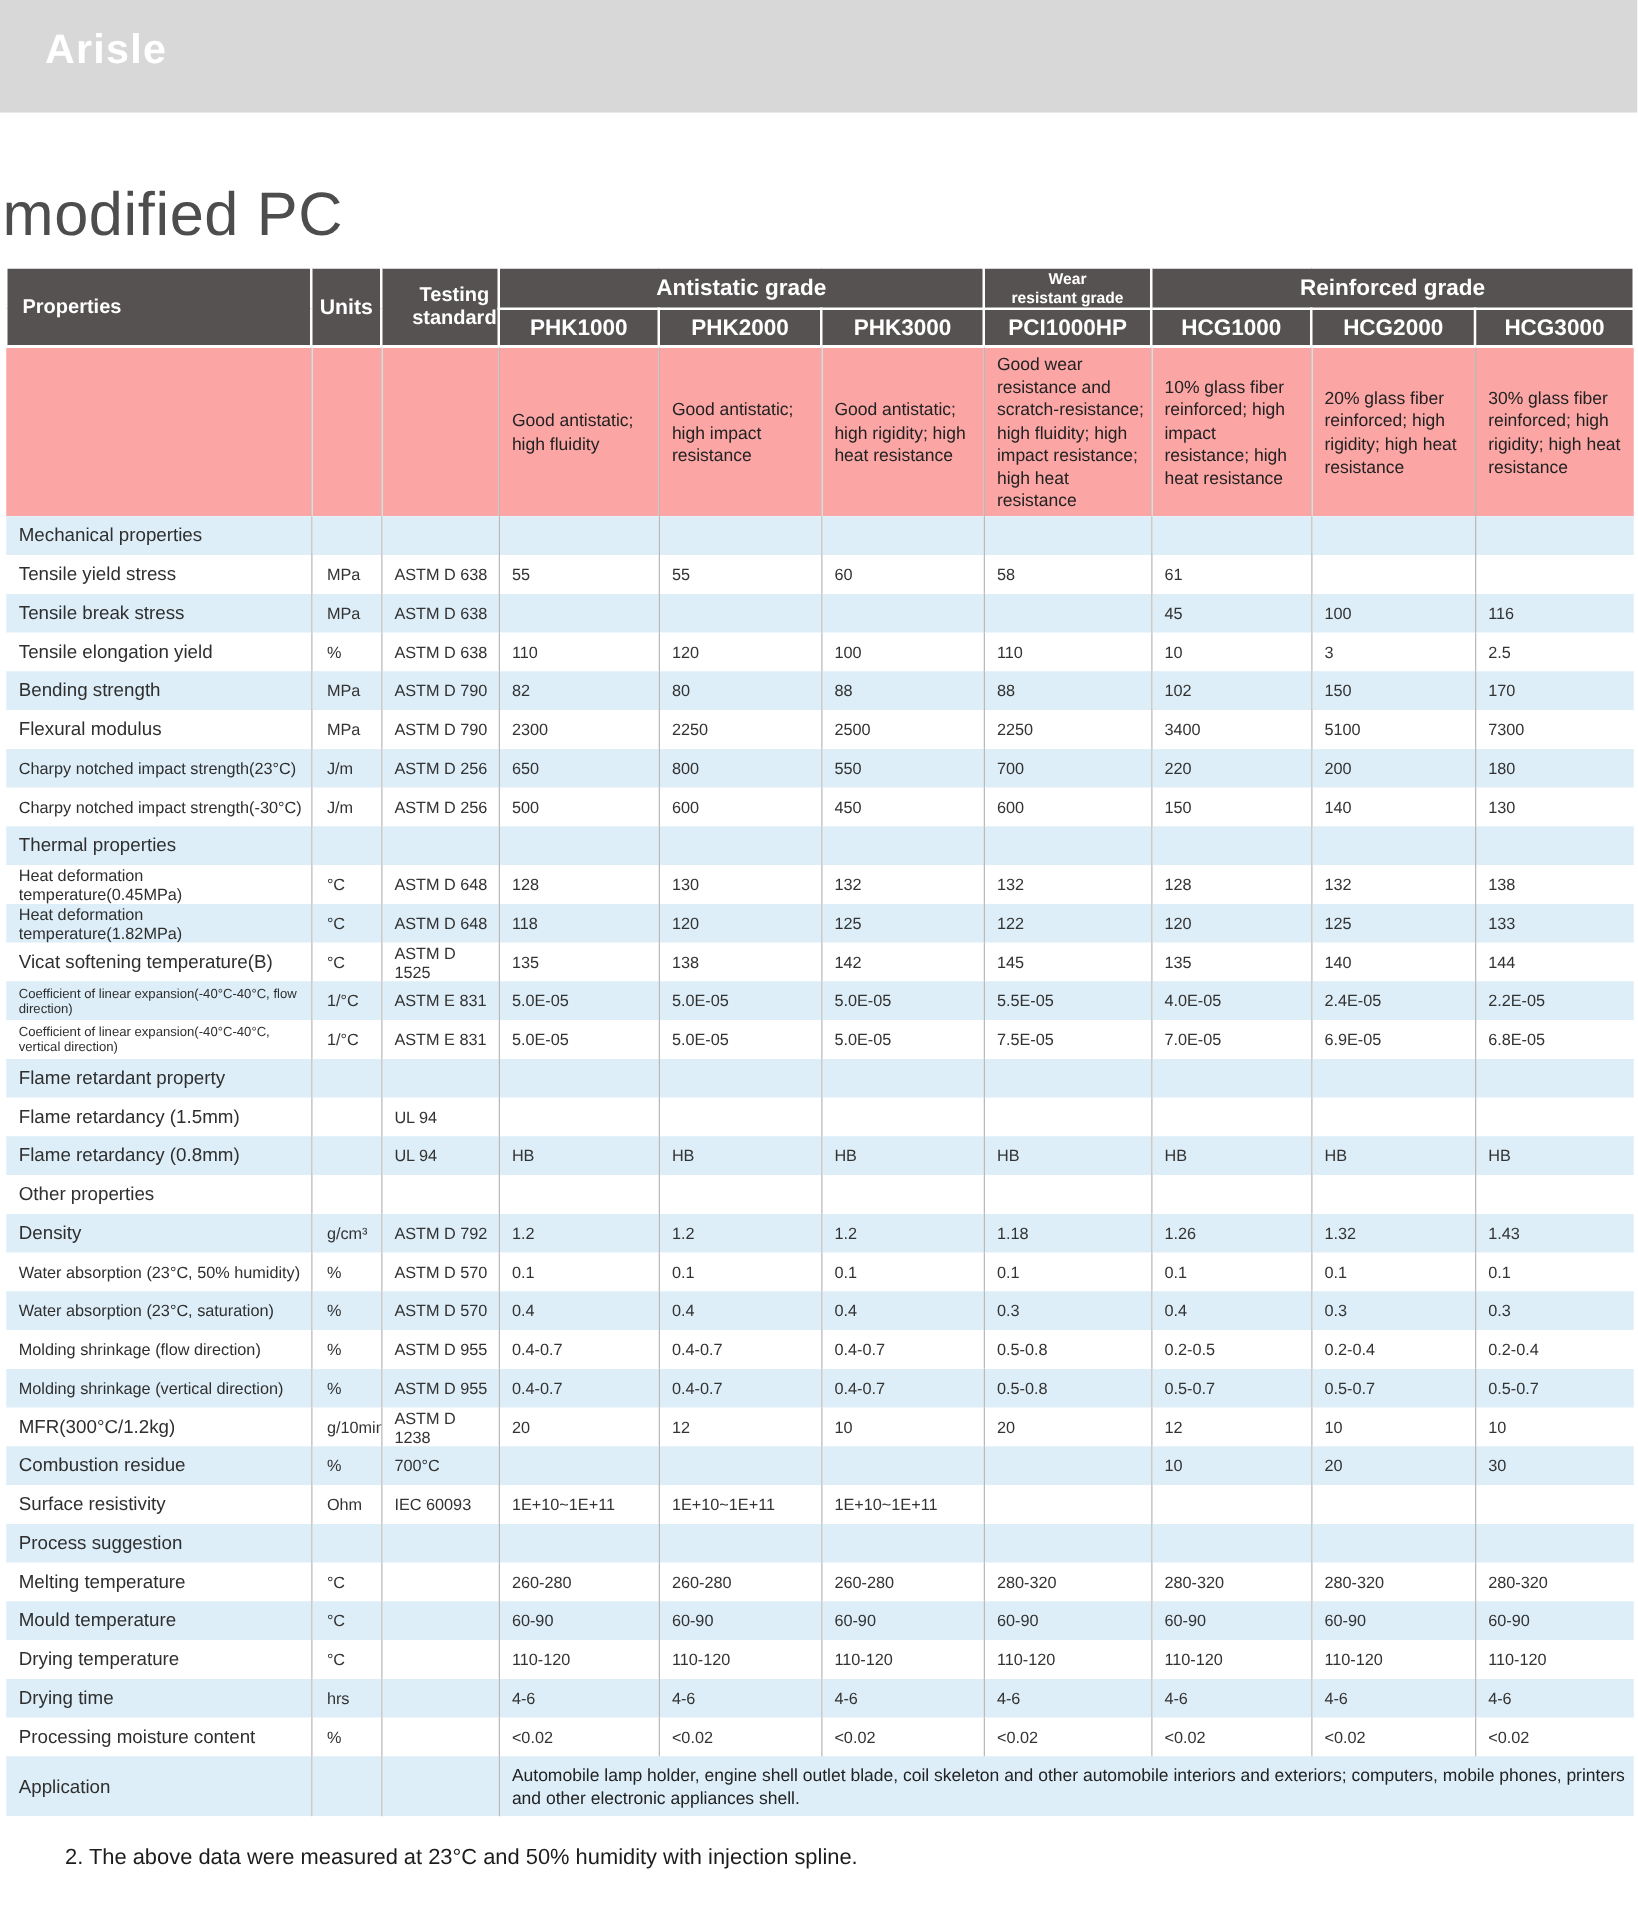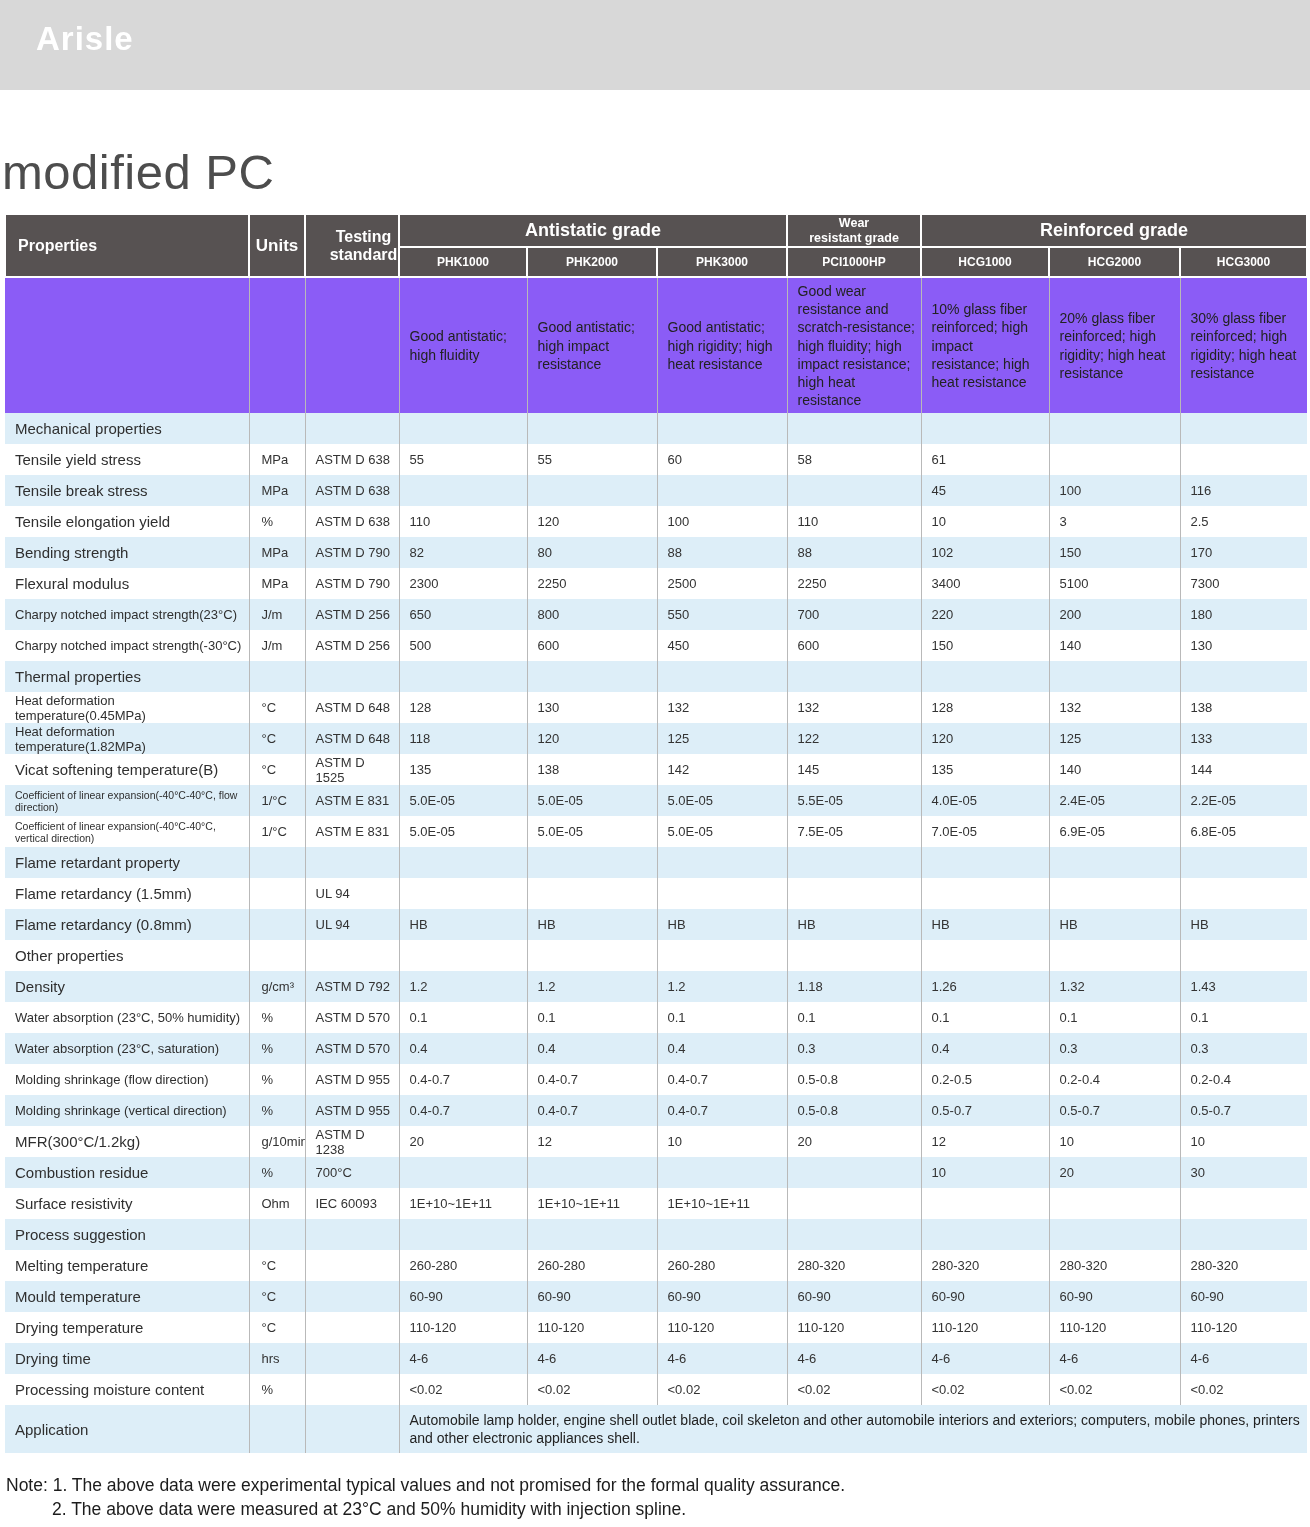--- a/index.html
+++ b/index.html
@@ -21,31 +21,31 @@
     background: #575252; color: #fff; border: 2px solid #ffffff;
     font-weight: 700; padding: 0; text-align: center;
   }
   .group-row { height: 33px; }
   .model-row { height: 30px; }
   .th-props { text-align: left; padding-left: 12px; font-size: 16px; }
   .th-units { font-size: 17px; }
   .th-standard { font-size: 16px; line-height: 1.12; padding-left: 23px; }
   .th-group { font-size: 18px; }
   .th-group-small { font-size: 12.5px; line-height: 1.15; white-space: pre-line; }
-  .th-model { font-size: 12px; margin-left: 28px; }
+  .th-model { font-size: 18px; margin-left: 28px; }
   tbody td {
     border-left: 1px solid #b9b9b9; padding: 0 4px 0 10px;
     font-size: 13px; vertical-align: middle; overflow: hidden; color: #333;
   }
   tbody td:first-child { border-left: none; }
   tbody tr { height: 31px; }
   tr.stripe td { background: #ddeef8; }
   tr.plain td { background: #ffffff; }
   .desc-row { height: 112px; }
-  .desc-row td { background: #8b5cf6; }
+  .desc-row td { background: #fca5a5; }
   .desc-cell { font-size: 14px; line-height: 1.3; padding: 4px 5px 4px 10px; color: #222; }
   .prop { font-size: 15px; color: #2f2f2f; }
   .prop.sm { font-size: 13px; }
   .prop.xs { font-size: 10.5px; }
   .unit { padding-left: 12px; }
   .app-row { height: 48px; }
   .app-text { font-size: 14px; line-height: 1.3; color: #222; }
   .notes { margin: 22px 0 0 6px; font-size: 17.5px; color: #1c1c1c; }
   .notes p { margin: 3px 0; }
   .note2 { padding-left: 46px; }
@@ -494,17 +494,16 @@
         <tr class="stripe app-row">
           <td class="prop">Application</td>
           <td class="unit"></td>
           <td class="std"></td>
           <td class="app-text" colspan="7">Automobile lamp holder, engine shell outlet blade, coil skeleton and other automobile interiors and exteriors; computers, mobile phones, printers and other electronic appliances shell.</td>
         </tr>
       </tbody>
   </table>
 
   <div class="notes">
-    <p>Note: 1. The above data were experimental typical values and not promised for the formal quality assurance.</p>
     <p class="note2">2. The above data were measured at 23°C and 50% humidity with injection spline.</p>
   </div>
 
 </div>
 
 </body></html>

